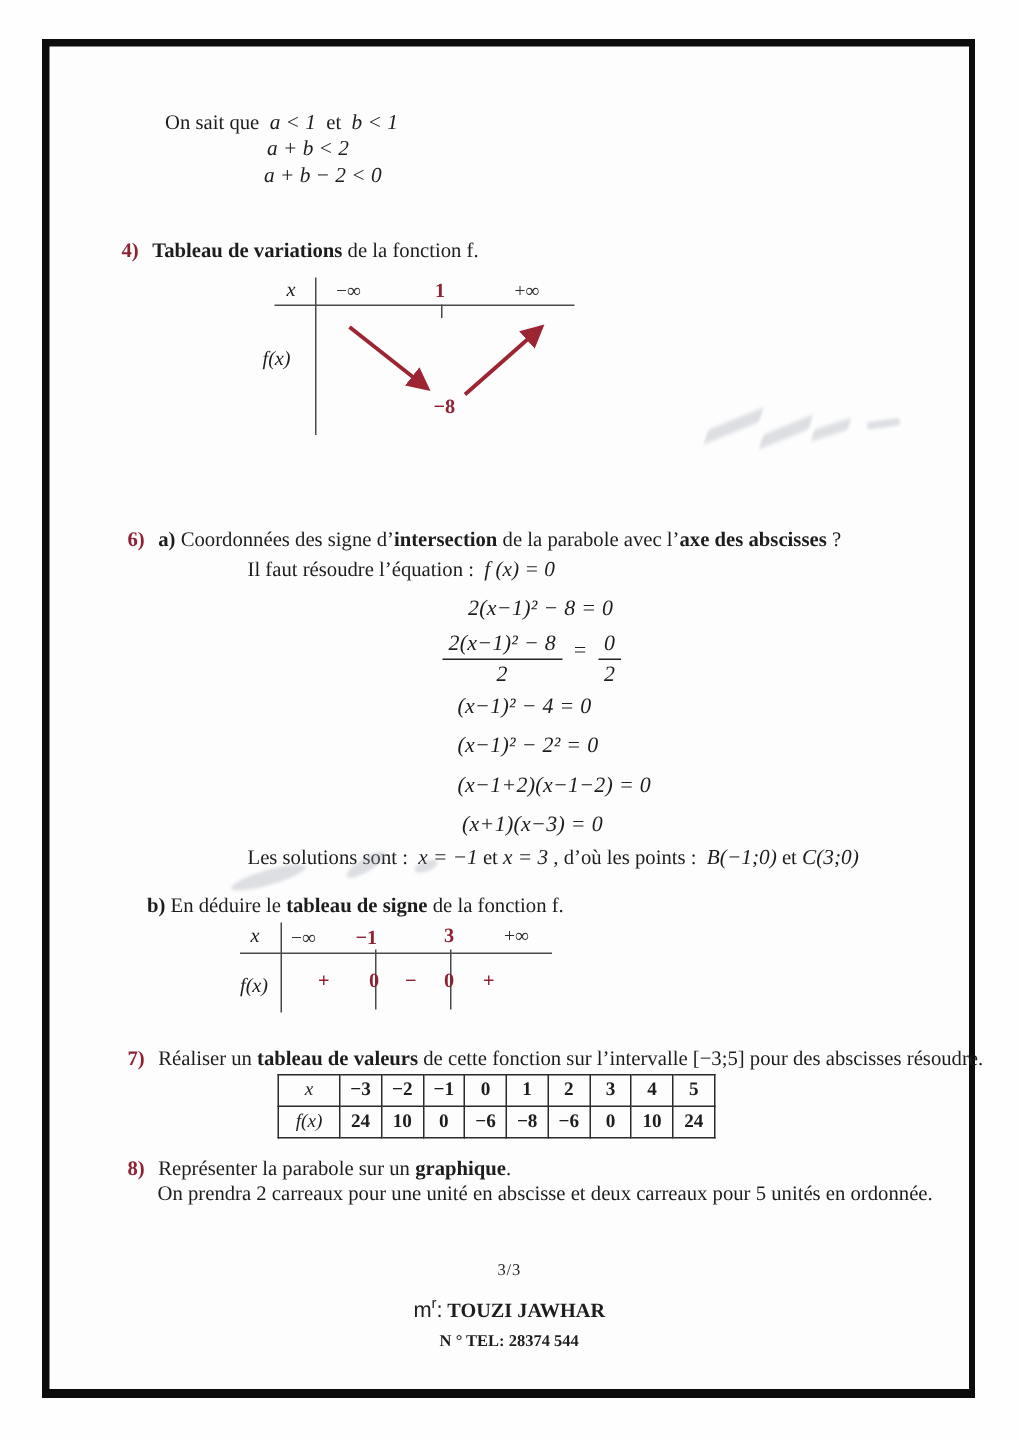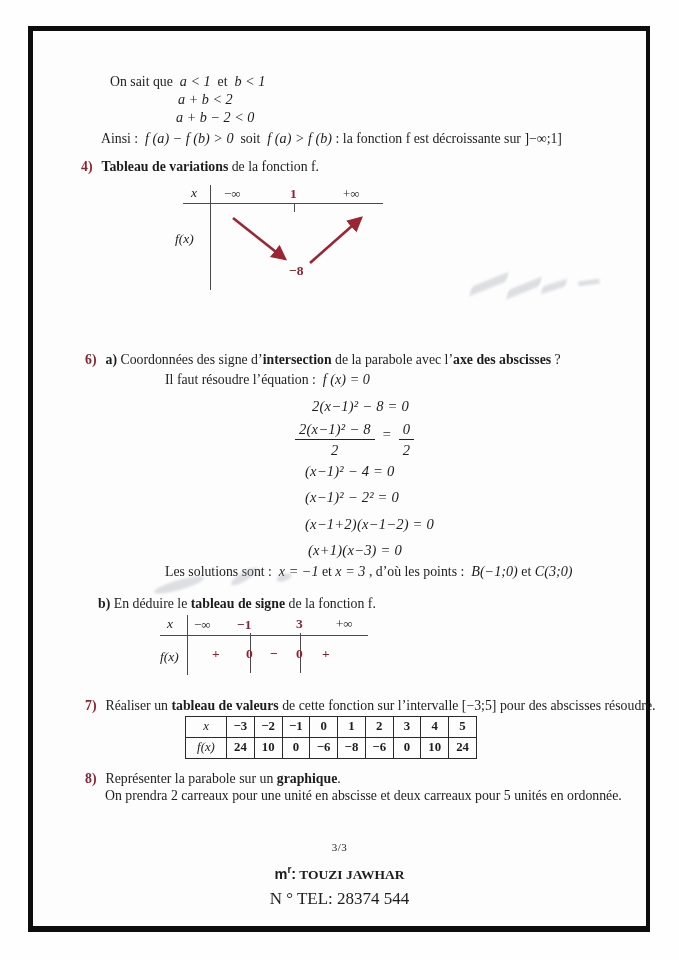--- a/index.html
+++ b/index.html
@@ -25,40 +25,37 @@
   .vt .rv{position:absolute;color:#8e2233;font-weight:bold;font-size:13.5px;}
   .vt .gv{position:absolute;font-size:13px;color:#2b2b2b;}
   
   table.vals{border-collapse:collapse;table-layout:fixed;}
   table.vals td{border:1.4px solid #2a2a2a;text-align:center;height:20px;padding:0;
     font-weight:bold;font-size:12.8px;}
   table.vals td.h{font-weight:normal;font-style:italic;}
   .center{left:0;width:100%;text-align:center;white-space:normal;}
   .pagefoot{font-size:11px;letter-spacing:.5px;}
   .teacher{font-size:13.5px;font-weight:bold;}
-  .teacher .mm{font-family:"Liberation Sans", sans-serif;font-weight:bold;font-size:14.5px;}
+  .teacher .mm{font-family:"Liberation Sans", sans-serif;font-weight:normal;font-size:14.5px;}
   .teacher sup{font-size:10px;}
-  .tel{font-size:17px;font-weight:normal;}
+  .tel{font-size:11px;font-weight:bold;}
   .smudge{position:absolute;background:#99a0ac;opacity:.32;filter:blur(1.2px);border-radius:2px;}
 </style>
 </head>
 <body>
 
 <div class="screenshot">
   <div class="frame">
     <div class="inner">
 
       <div class="abs" style="left:77px;top:42px">
         <span>On sait que</span>&nbsp;&nbsp;<i class="math">a &lt; 1</i>&nbsp;&nbsp;<span>et</span>&nbsp;&nbsp;<i class="math">b &lt; 1</i>
       </div>
       <div class="abs math" style="left:145px;top:60px">a + b &lt; 2</div>
       <div class="abs math" style="left:143px;top:78px">a + b − 2 &lt; 0</div>
-      <div class="abs" style="left:68px;top:99px">
-        <span>Ainsi :</span>&nbsp;&nbsp;<i class="math">f (a) − f (b) &gt; 0</i>&nbsp;&nbsp;<span>soit</span>&nbsp;&nbsp;<i class="math">f (a) &gt; f (b)</i>&nbsp;<span>: la fonction f est décroissante sur ]−∞;1]</span>
-      </div>
 
       <div class="abs" style="left:48px;top:127px">
         <span class="num">4)</span><b>Tableau de variations</b><span> de la fonction f.</span>
       </div>
 
       <div class="vt" style="left:142px;top:154px;width:215px;height:105px">
         <span class="lbl" style="left:16px;top:0px">x</span>
         <span class="gv" style="left:49px;top:1px">−∞</span>
         <span class="rv" style="left:115px;top:1px">1</span>
         <span class="gv" style="left:168px;top:1px">+∞</span>

